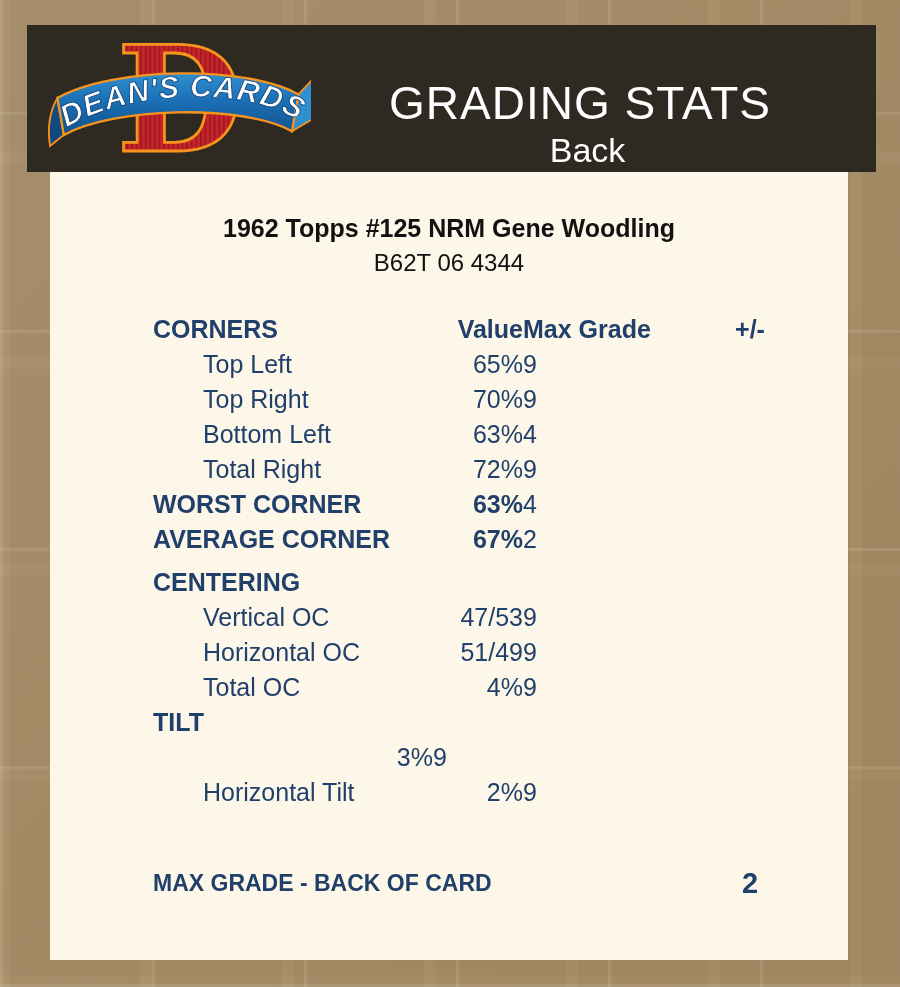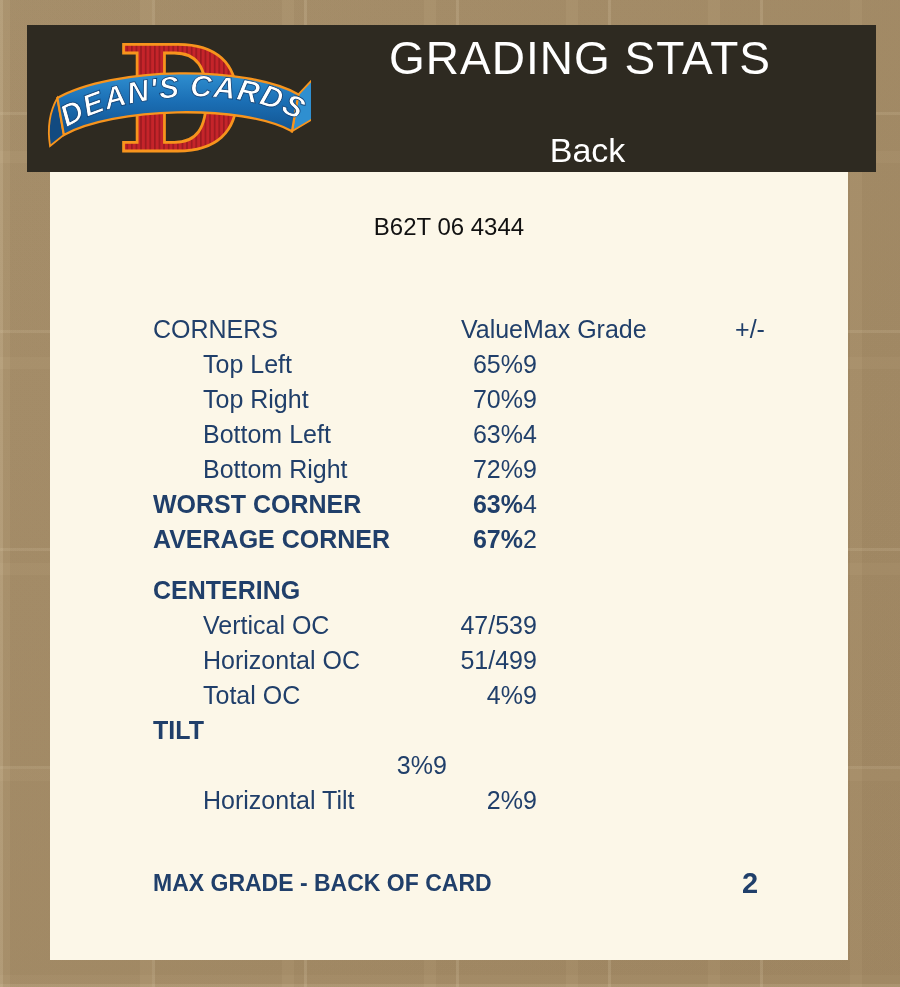--- a/index.html
+++ b/index.html
@@ -15,42 +15,42 @@
       linear-gradient(135deg, rgba(196,176,140,0.25), rgba(158,132,96,0.2));
     position:relative;
   }
   .header-bar {
     position:absolute; left:27px; top:25px; width:849px; height:147px;
     background:var(--header-bg, #2e2a21);
   }
   .logo-wrap { position:absolute; left:16px; top:5px; width:268px; height:138px; }
   .title-block {
     position:absolute; left:283px; top:0; width:540px; height:147px;
-    display:flex; flex-direction:column; align-items:center; justify-content:space-between;
+    display:flex; flex-direction:column; align-items:center; justify-content:flex-end;
     padding-top:8px; color:#ffffff; text-align:center;
   }
   .main-title { font-size:46px; font-weight:400; letter-spacing:1px; line-height:50px; }
   .sub-title  { font-size:34px; font-weight:400; line-height:44px;margin-left:15px; }
 
   .content-panel {
     position:absolute; left:50px; top:172px; width:798px; height:788px;
     background:var(--panel-bg, #fcf7e8);
   }
   .card-heading { position:absolute; left:0; top:38px; width:100%; text-align:center; color:#111; }
   .card-title { font-size:25px; font-weight:bold; line-height:36px; }
   .card-code  { font-size:24px; font-weight:400; line-height:34px; }
 
   .stats-table { position:absolute; left:103px; top:140px; width:626px; color:var(--accent, #203f6a); }
   .trow { display:grid; grid-template-columns:280px 90px 198px 58px; height:35px; align-items:center; font-size:25px; }
   .cell { white-space:nowrap; }
   .c-value { text-align:right; }
   .c-max   { text-align:left; }
   .c-pm    { text-align:center; }
   .trow.item .c-label { padding-left:50px; }
-  .trow.header .cell  { font-weight:normal; }
+  .trow.header .cell  { font-weight:bold; }
   .trow.section .c-label { font-weight:bold; }
   .trow.total .c-label, .trow.total .c-value { font-weight:bold; }
 
   .footer-row { position:absolute; left:103px; top:692px; width:626px; height:38px; color:var(--accent, #203f6a); }
   .footer-label { font-size:23px; font-weight:bold; line-height:38px; }
   .footer-value { position:absolute; left:568px; top:0; width:58px; text-align:center; font-size:29px; font-weight:bold; line-height:38px; }
 </style>
 </head>
 <body>
 
@@ -79,20 +79,21 @@
     </svg>
   </div>
   <div class="title-block">
     <div class="main-title">GRADING STATS</div>
     <div class="sub-title">Back</div>
   </div>
 </div>
 
 <div class="content-panel">
   <div class="card-heading">
+    <div class="card-title">1962 Topps #125 NRM Gene Woodling</div>
     <div class="card-code">B62T 06 4344</div>
   </div>
 
   <div class="stats-table" id="rows-container">
       <div class="trow header">
         <div class="cell c-label">CORNERS</div>
         <div class="cell c-value">Value</div>
         <div class="cell c-max">Max Grade</div>
         <div class="cell c-pm">+/-</div>
       </div>
@@ -108,38 +109,38 @@
         <div class="cell c-max">9</div>
         <div class="cell c-pm"></div>
       </div>
       <div class="trow item">
         <div class="cell c-label">Bottom Left</div>
         <div class="cell c-value">63%</div>
         <div class="cell c-max">4</div>
         <div class="cell c-pm"></div>
       </div>
       <div class="trow item">
-        <div class="cell c-label">Bottom Right</div>
+        <div class="cell c-label">Total Right</div>
         <div class="cell c-value">72%</div>
         <div class="cell c-max">9</div>
         <div class="cell c-pm"></div>
       </div>
       <div class="trow total">
         <div class="cell c-label">WORST CORNER</div>
         <div class="cell c-value">63%</div>
         <div class="cell c-max">4</div>
         <div class="cell c-pm"></div>
       </div>
       <div class="trow total">
         <div class="cell c-label">AVERAGE CORNER</div>
         <div class="cell c-value">67%</div>
         <div class="cell c-max">2</div>
         <div class="cell c-pm"></div>
       </div>
-      <div class="trow section" style="margin-top: 16px;">
+      <div class="trow section" style="margin-top: 8px;">
         <div class="cell c-label">CENTERING</div>
         <div class="cell c-value"></div>
         <div class="cell c-max"></div>
         <div class="cell c-pm"></div>
       </div>
       <div class="trow item">
         <div class="cell c-label">Vertical OC</div>
         <div class="cell c-value">47/53</div>
         <div class="cell c-max">9</div>
         <div class="cell c-pm"></div>

